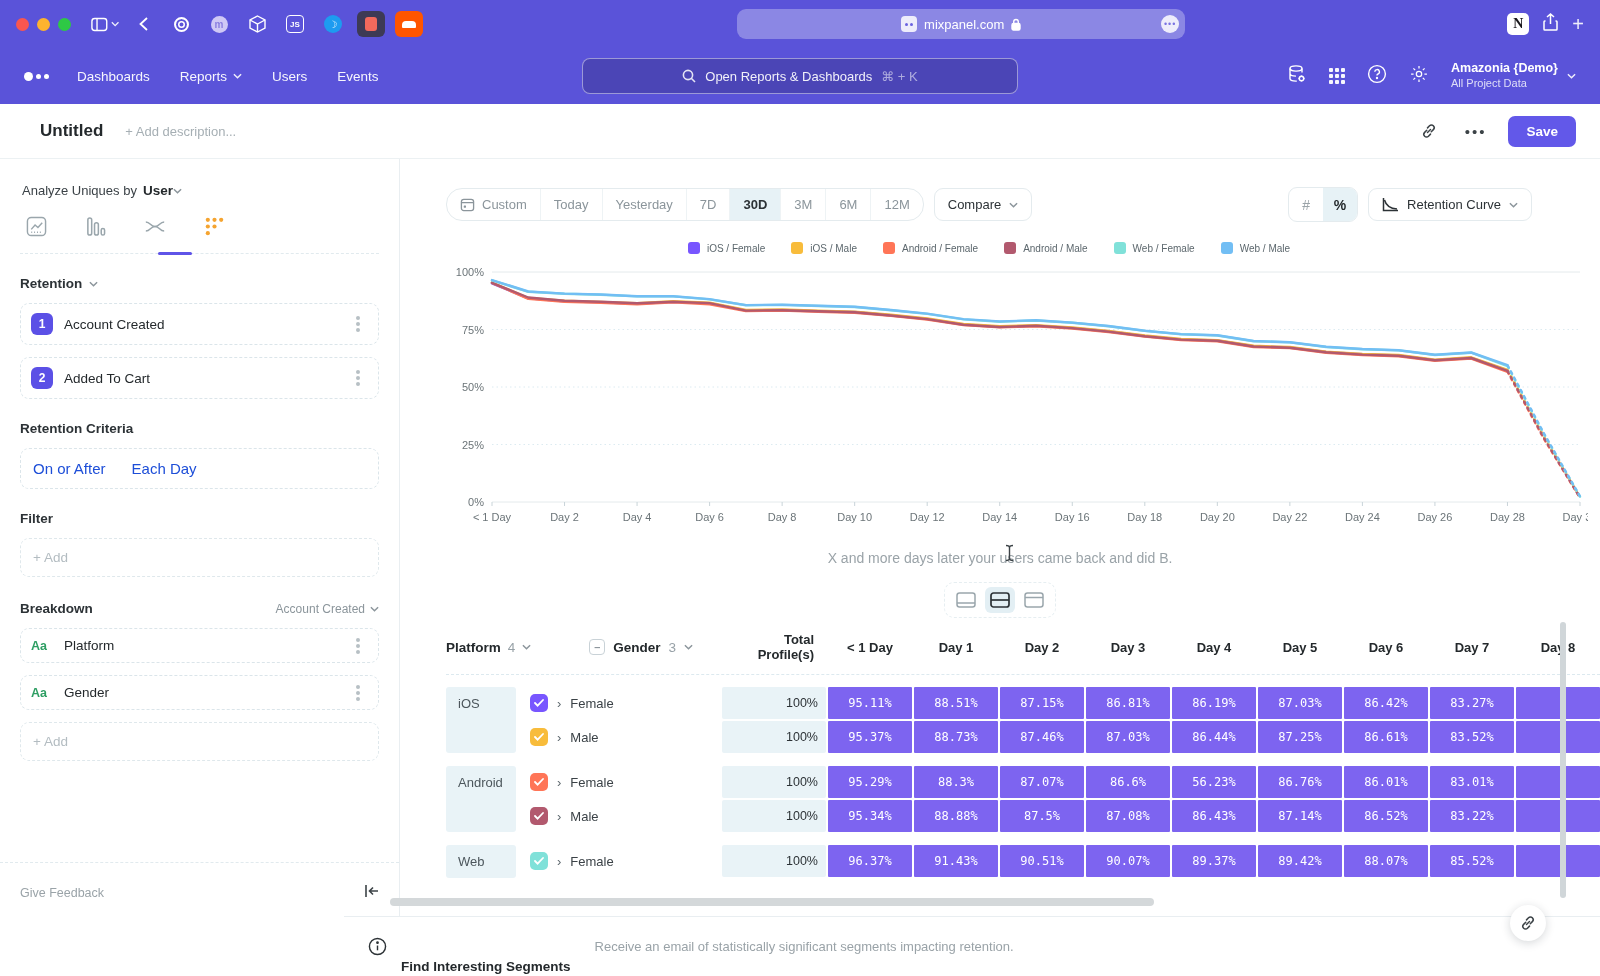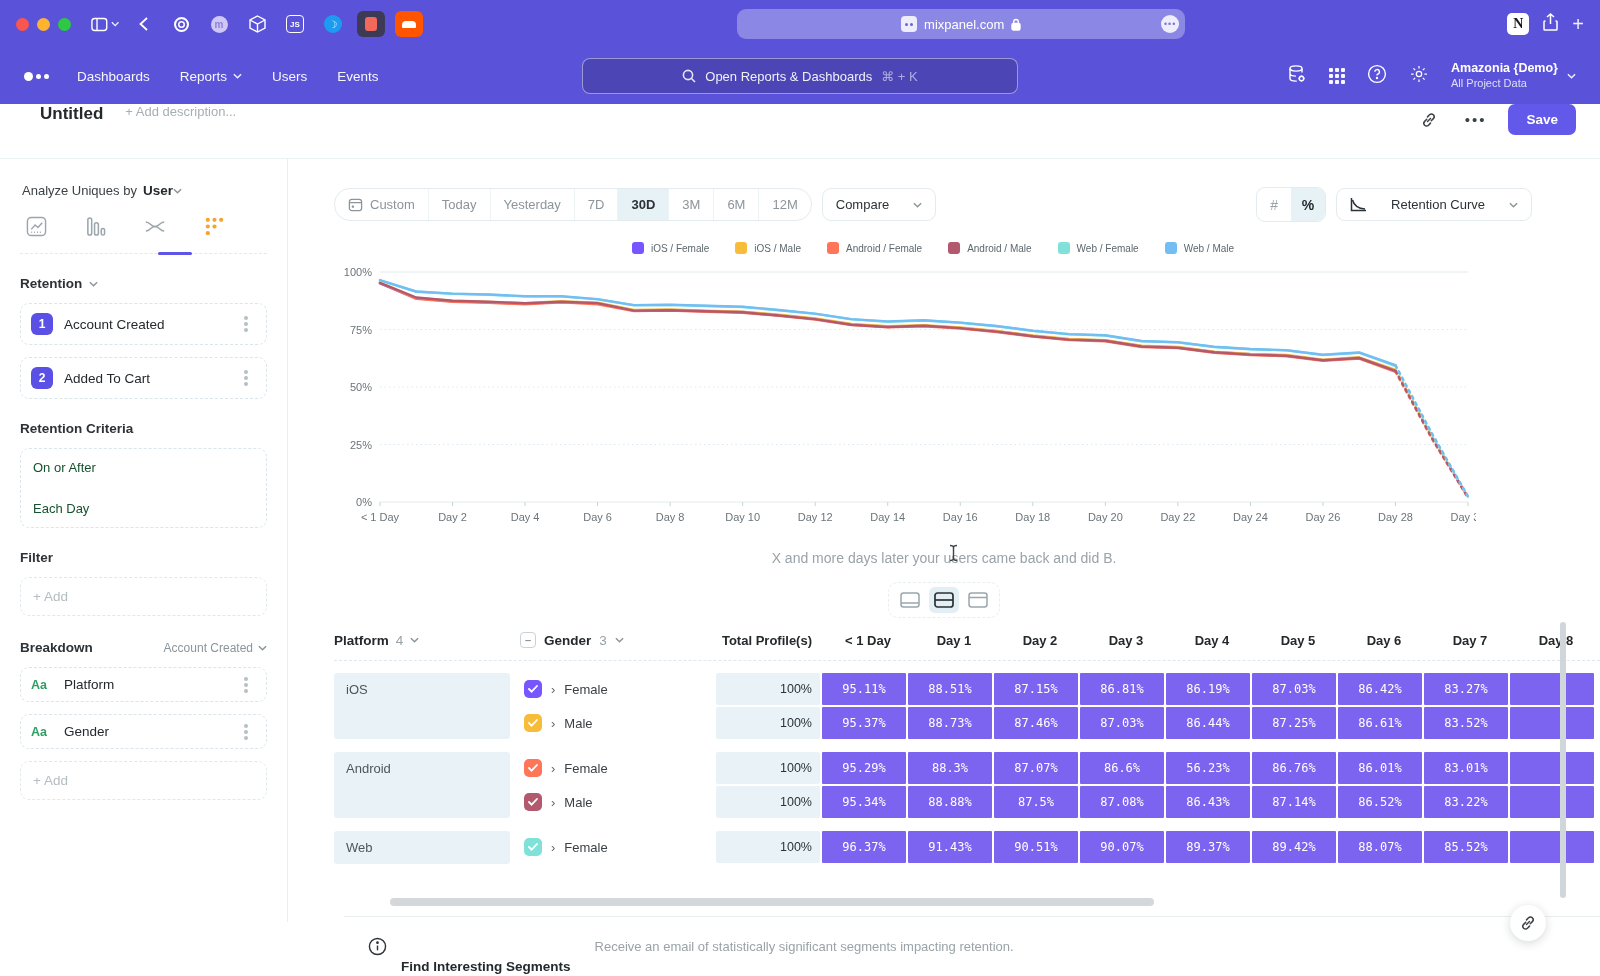--- a/index.html
+++ b/index.html
@@ -47,67 +47,67 @@
   .nav-search .kbd { color:rgba(255,255,255,.55); }
   .nav-right { margin-left:auto; display:flex; align-items:center; gap:22px; color:rgba(255,255,255,.92); }
   .acct { display:flex; align-items:center; gap:9px; }
   .acct-text { text-align:left; line-height:1.25; }
   .acct-name { font-size:12.5px; font-weight:bold; color:#fff; }
   .acct-sub { font-size:11px; color:rgba(255,255,255,.8); }
   .grid-dots { display:grid; grid-template-columns:repeat(3,4px); grid-gap:2px; }
   .grid-dots i { width:4px; height:4px; border-radius:1px; background:#fff; opacity:.95; }
 
   
-  .report-header { height:54px; display:flex; align-items:flex-start; padding:0 24px 0 40px; background:#fff; }
+  .report-header { height:54px; display:flex; align-items:center; padding:0 24px 0 40px; background:#fff; }
   .rh-title { font-size:17px; font-weight:bold; color:#24292c; margin-right:22px; }
   .rh-desc { font-size:13px; color:#a6afb4; }
   .rh-right { margin-left:auto; display:flex; align-items:center; gap:22px; }
   .icon-btn { color:#3c4347; display:flex; align-items:center; justify-content:center; width:28px; height:28px; }
   .dots3 { letter-spacing:2px; color:#3c4347; font-size:15px; }
   .save-btn { background:#6258e9; color:#fff; font-size:13.5px; font-weight:bold; border:none;
     padding:8px 18px; border-radius:7px; cursor:pointer; }
 
   
   .body-row { display:flex; height:764px; border-top:1px solid #ecf1f3; }
-  .sidebar { width:288px; border-right:1px solid #e9eef1; position:relative; padding:16px 20px 0 20px; background:#fff; }
+  .sidebar { width:400px; border-right:1px solid #e9eef1; position:relative; padding:16px 20px 0 20px; background:#fff; }
   .main { flex:1; position:relative; overflow:hidden; }
 
   
   .analyze-row { display:flex; align-items:center; gap:6px; font-size:13px; color:#3b4247; padding:8px 0 14px 2px; }
   .analyze-row b { color:#24292c; font-size:13.5px; display:flex; align-items:center; }
   .tabs-row { display:flex; gap:38px; padding:4px 4px 12px 6px; border-bottom:1px dashed #e1eaee; position:relative; }
   .tab-underline { position:absolute; bottom:-2px; left:138px; width:34px; height:3px; background:#5f54e8; border-radius:2px; }
   .side-label { font-size:13.5px; font-weight:bold; color:#2c3236; display:flex; align-items:center; gap:7px; }
   .sec { margin-top:22px; }
   .step-card { border:1px dashed #dbe5ea; border-radius:9px; padding:9px 10px; display:flex; align-items:center;
     gap:11px; margin-top:12px; background:#fff; }
   .step-num { width:22px; height:22px; border-radius:6px; background:#5b50e6; color:#fff; font-size:12px; font-weight:bold;
     display:flex; align-items:center; justify-content:center; }
   .step-label { font-size:13.5px; color:#24292c; }
   .kebab { margin-left:auto; width:4px; height:4px; border-radius:50%; background:#b7c0c5;
     box-shadow:0 -6px 0 #b7c0c5, 0 6px 0 #b7c0c5; margin-right:8px; }
   .criteria-card { border:1px dashed #dbe5ea; border-radius:9px; padding:11px 12px; display:flex; gap:26px;
-    font-size:13px; color:#14532d; margin-top:12px;flex-direction:column; }
+    font-size:15px; color:#1d4ed8; margin-top:12px; }
   .add-card { border:1px dashed #dfe8ec; border-radius:9px; padding:11px 12px; color:#b3bcc1; font-size:13.5px; margin-top:12px; }
   .bd-head { display:flex; align-items:flex-end; margin-top:24px; }
   .bd-sel { margin-left:auto; font-size:12px; color:#8b959b; display:flex; align-items:center; gap:5px; }
   .aa { color:#2e9e63; font-size:12.5px; font-weight:bold; width:22px; }
   .sidebar-foot { position:absolute; left:0; right:0; bottom:0; height:60px; border-top:1px dashed #e1eaee;
     display:flex; align-items:center; padding:0 20px; }
   .feedback { font-size:12.5px; color:#9aa3a8; }
   .collapse-ic { margin-left:auto; color:#3c4347; }
 
   
   .toolbar-row { display:flex; align-items:center; padding:28px 68px 0 46px; }
   .seg { display:flex; border:1px solid #e4ebee; border-radius:16px; overflow:hidden; background:#fff; }
   .seg-item { padding:8px 13px; font-size:13px; color:#8b959b; border-right:1px solid #eef3f5;
     display:flex; align-items:center; gap:7px; cursor:pointer; white-space:nowrap; }
   .seg-item:last-child { border-right:none; }
   .seg-item.active { background:#e7f2f6; color:#2c3236; font-weight:bold; }
-  .btn-white { display:flex; align-items:center; gap:24px; border:1px solid #e4ebee; background:#fff; border-radius:9px;
+  .btn-white { display:flex; align-items:center; gap:8px; border:1px solid #e4ebee; background:#fff; border-radius:9px;
     padding:8px 13px; font-size:13px; color:#2c3236; margin-left:10px; cursor:pointer; }
   .toolbar-right { margin-left:auto; display:flex; align-items:center; gap:10px; }
   .mode-seg { display:flex; border:1px solid #e4ebee; border-radius:9px; overflow:hidden; }
   .mode-item { width:34px; height:33px; display:flex; align-items:center; justify-content:center; font-size:14px; color:#9aa3a8; cursor:pointer; }
   .mode-item.active { background:#e7f2f6; color:#24292c; font-weight:bold; }
   .chev-svg { width:9px; height:6px; stroke:#8b959b; stroke-width:1.6; fill:none; }
   .chev-svg.white { stroke:rgba(255,255,255,.9); }
 
   
   .legend-row { display:flex; justify-content:center; gap:26px; padding:20px 68px 0 46px; }
@@ -416,20 +416,29 @@
         <span class="step-label">Platform</span>
         <span class="kebab"></span>
       </div>
       <div class="step-card">
         <span class="aa">Aa</span>
         <span class="step-label">Gender</span>
         <span class="kebab"></span>
       </div>
       <div class="add-card">+ Add</div>
 
+      <div class="sidebar-foot">
+        <span class="feedback">Give Feedback</span>
+        <span class="collapse-ic">
+          <svg width="15" height="14" viewBox="0 0 15 14" fill="none" stroke="#3c4347" stroke-width="1.6">
+              <path d="M2 1v12"></path>
+              <path d="M14 7H5.5M9 3.5L5.5 7L9 10.5"></path>
+            </svg>
+        </span>
+      </div>
     </aside>
 
     <main class="main">
       <div class="toolbar-row">
         <div class="seg">
             <span class="seg-item">
               <svg width="15" height="15" viewBox="0 0 16 16" fill="none" stroke="#8b959b" stroke-width="1.4">
                 <rect x="1.5" y="2.5" width="13" height="12" rx="2.5"></rect>
                 <path d="M1.5 6h13"></path>
                 <rect x="4" y="9" width="2.4" height="2.4" rx="0.5" fill="#8b959b" stroke="none"></rect>

